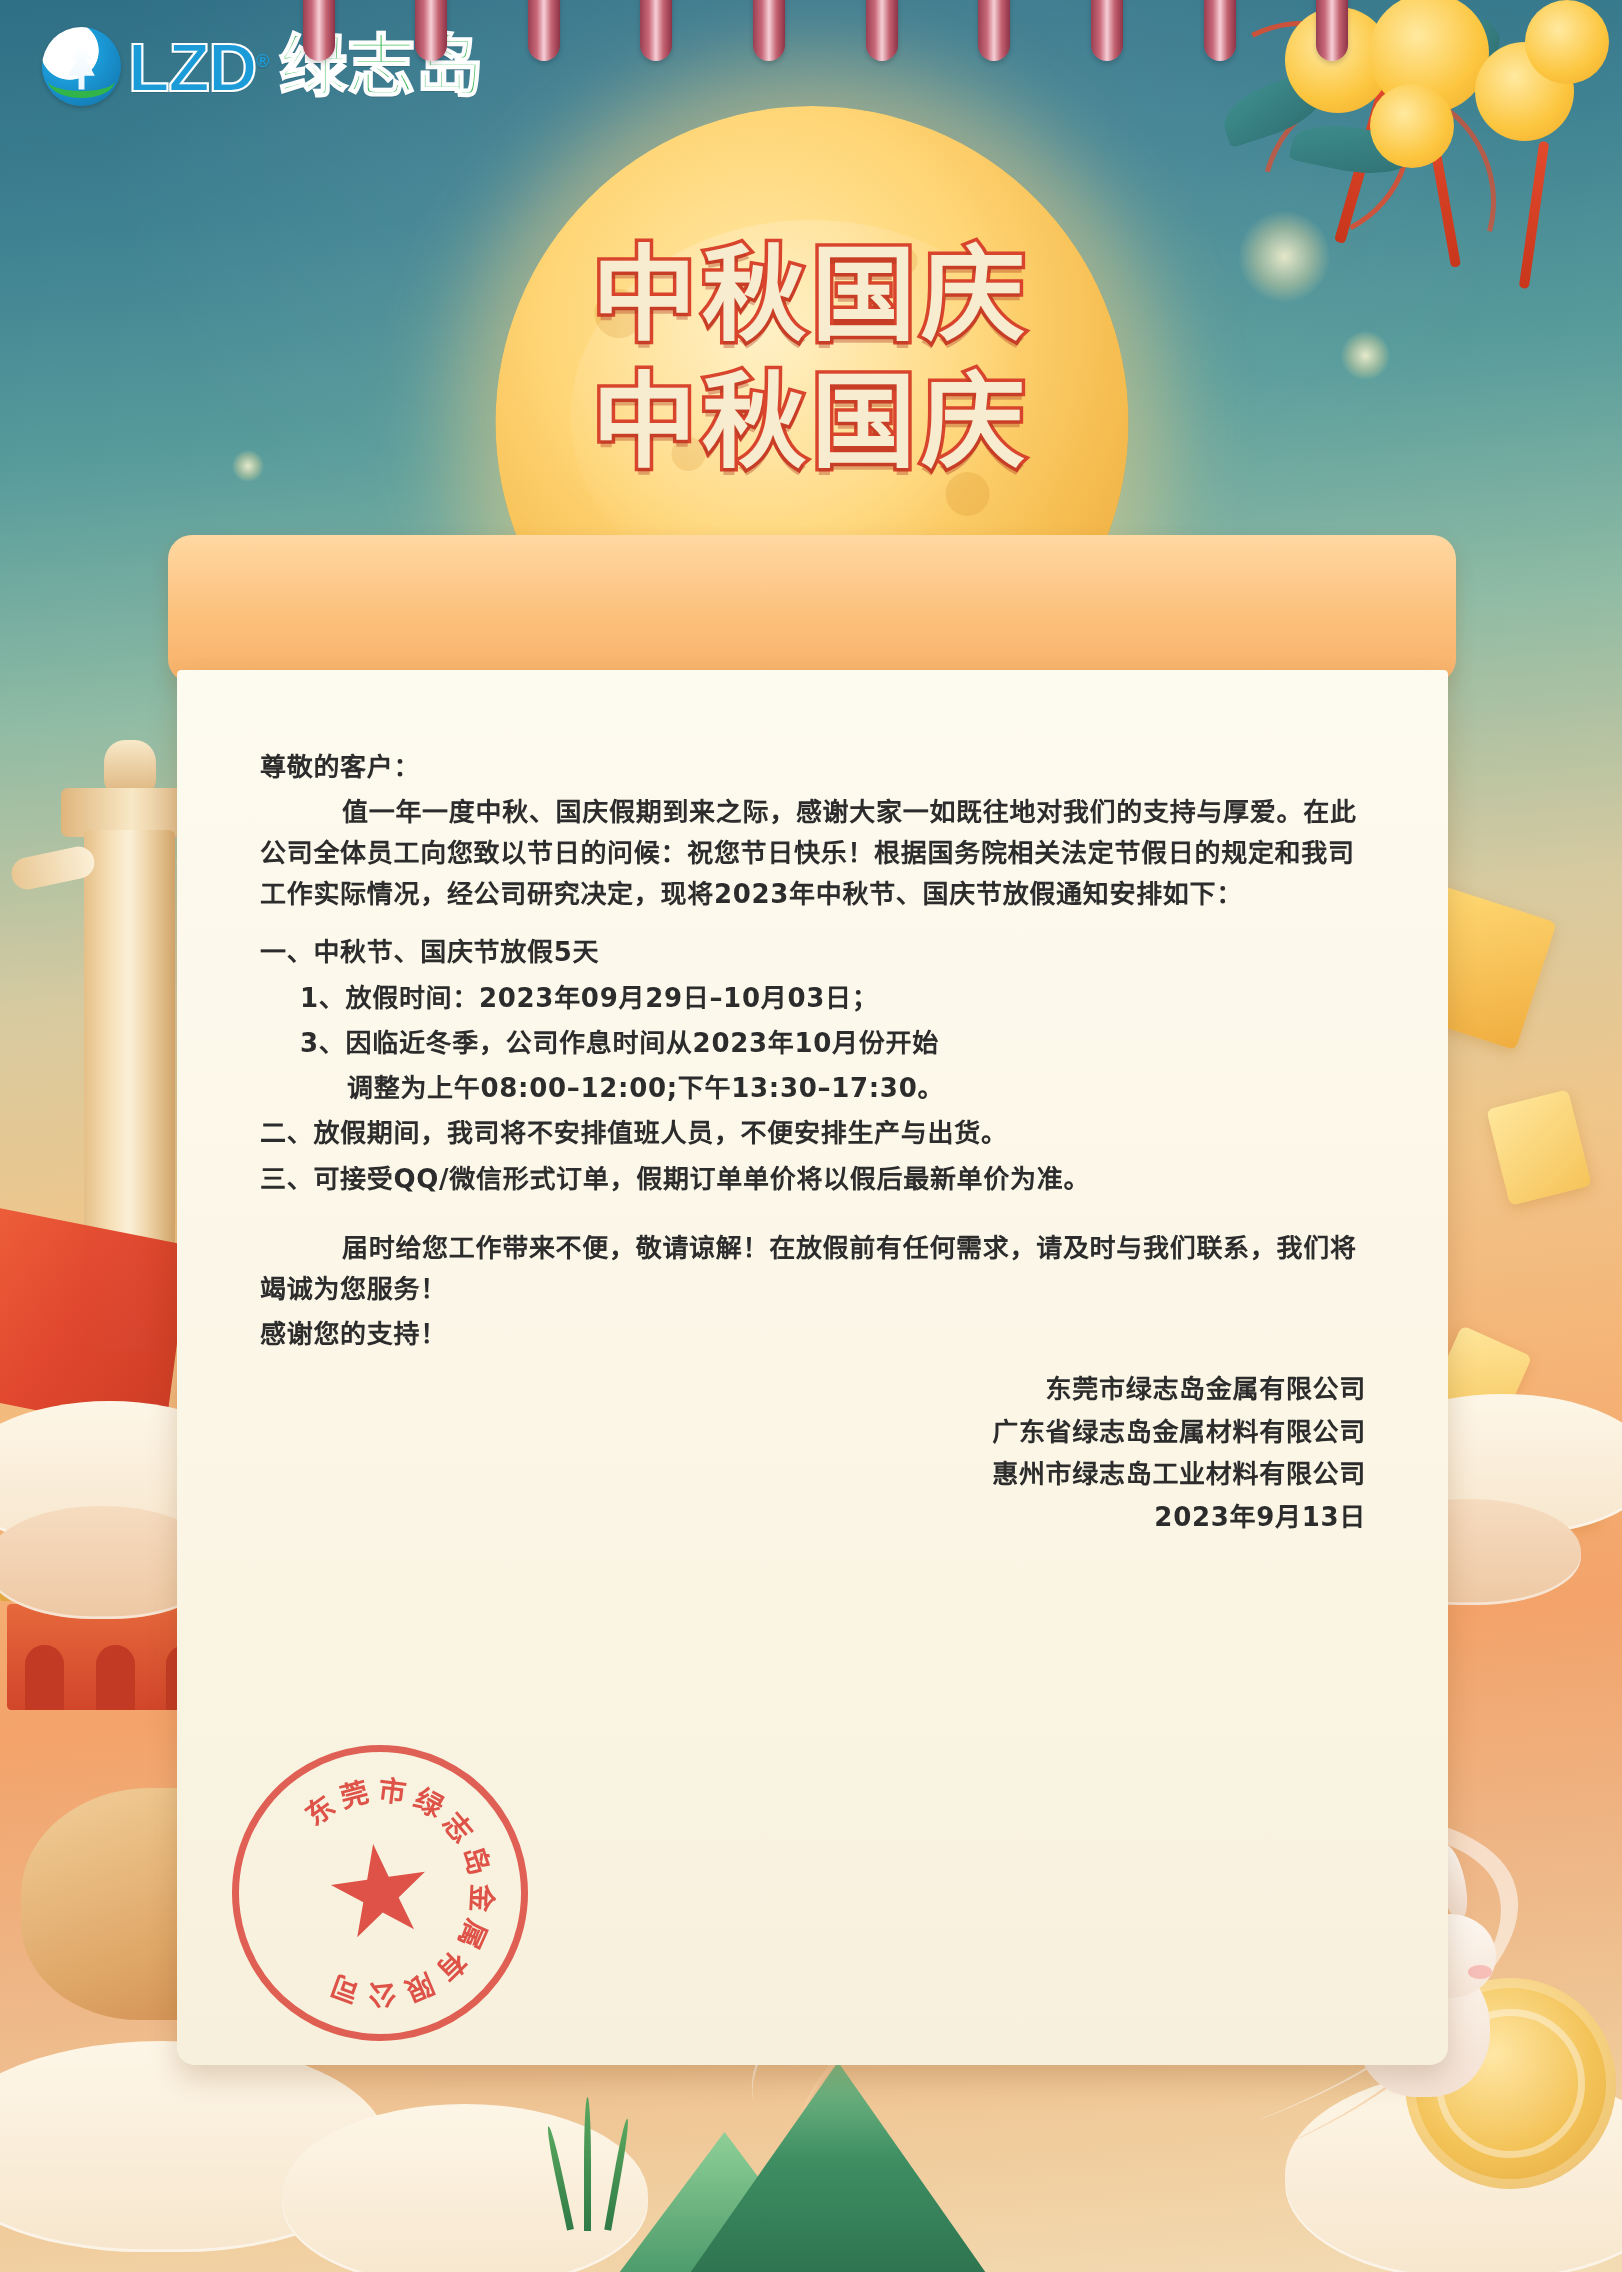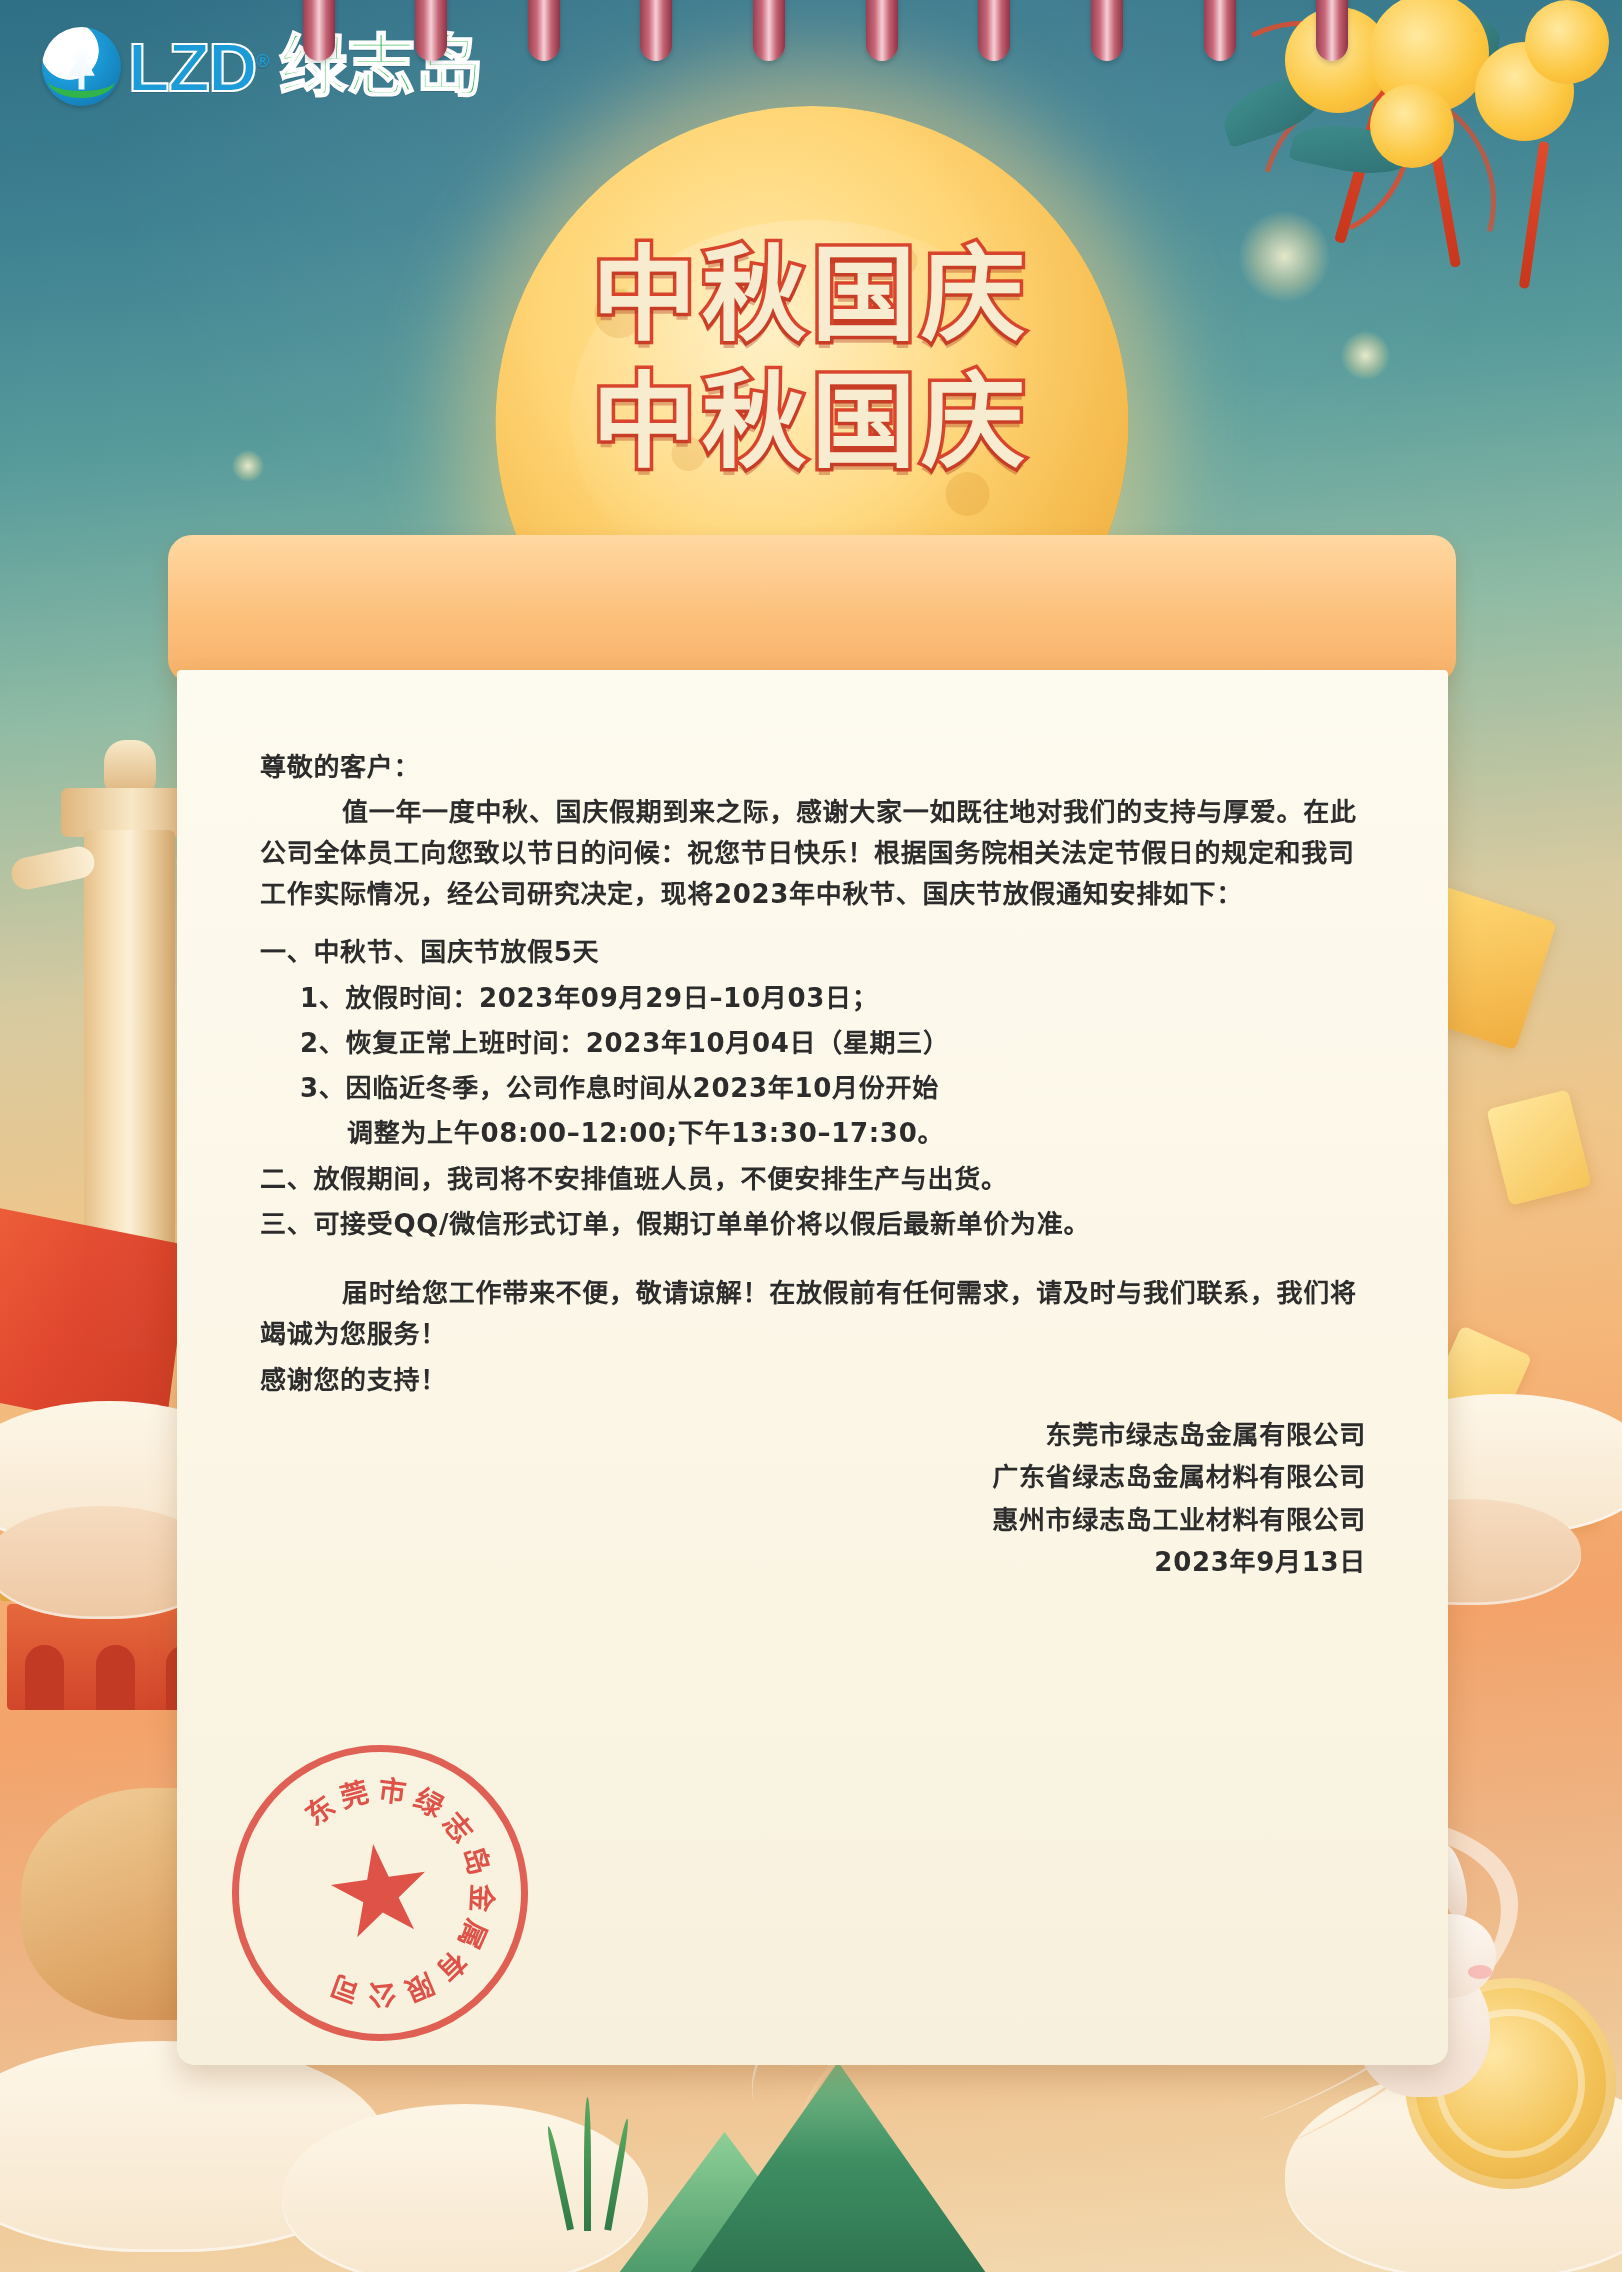--- a/index.html
+++ b/index.html
@@ -582,21 +582,20 @@
   <div class="ring" style="left:1204px;"></div>
   <div class="ring" style="left:1316px;"></div>
 
   <div class="paper">
     <div class="paper-inner">
       <p class="p">尊敬的客户：</p>
       <p class="p indent2">值一年一度中秋、国庆假期到来之际，感谢大家一如既往地对我们的支持与厚爱。在此公司全体员工向您致以节日的问候：祝您节日快乐！根据国务院相关法定节假日的规定和我司工作实际情况，经公司研究决定，现将2023年中秋节、国庆节放假通知安排如下：</p>
       <div class="gap-sm"></div>
       <p class="p">一、中秋节、国庆节放假5天</p>
       <p class="p hang2">1、放假时间：2023年09月29日–10月03日；</p>
-      <p class="p hang2">2、恢复正常上班时间：2023年10月04日（星期三）</p>
       <p class="p hang2">3、因临近冬季，公司作息时间从2023年10月份开始</p>
       <p class="p hang3">调整为上午08:00–12:00;下午13:30–17:30。</p>
       <p class="p hang">二、放假期间，我司将不安排值班人员，不便安排生产与出货。</p>
       <p class="p hang">三、可接受QQ/微信形式订单，假期订单单价将以假后最新单价为准。</p>
       <div class="gap-md"></div>
       <p class="p indent2">届时给您工作带来不便，敬请谅解！在放假前有任何需求，请及时与我们联系，我们将竭诚为您服务！</p>
       <p class="p">感谢您的支持！</p>
 
       <div class="sign">
         <p class="p">东莞市绿志岛金属有限公司</p>

